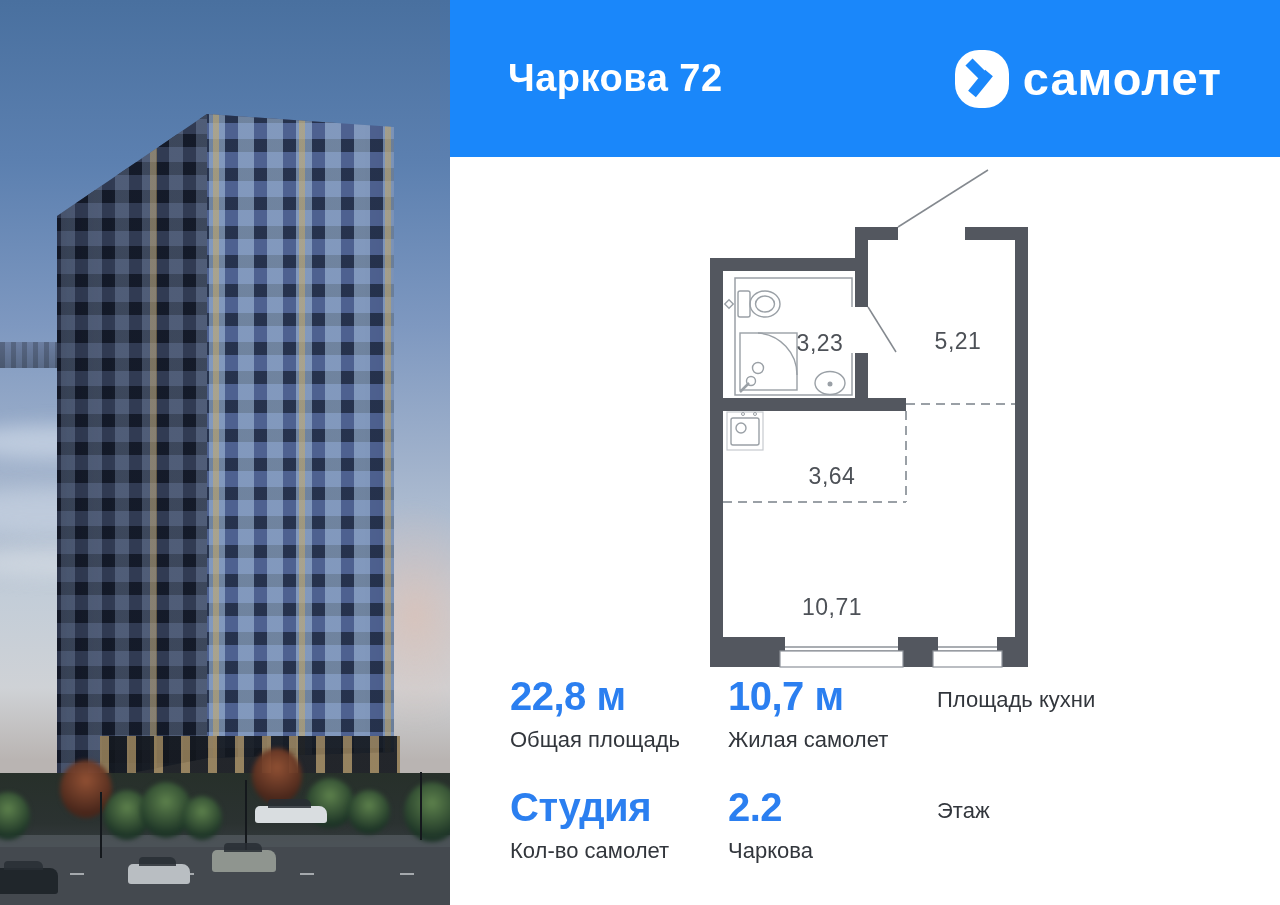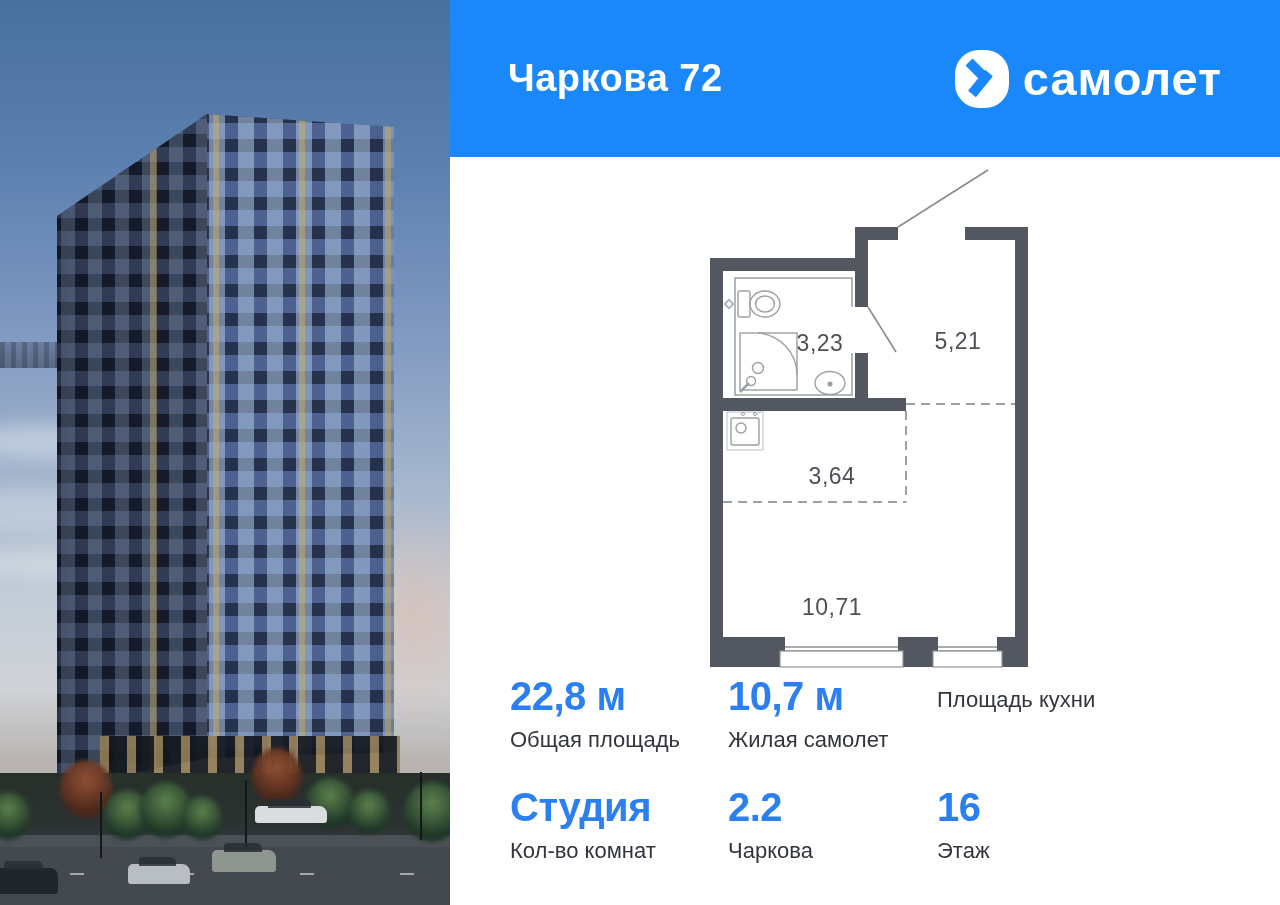--- a/index.html
+++ b/index.html
@@ -213,24 +213,23 @@
     </div>
     <div class="stat">
       <div class="stat-value">10,7 м</div>
       <div class="stat-label">Жилая самолет</div>
     </div>
     <div class="stat">
       <div class="stat-label">Площадь кухни</div>
     </div>
     <div class="stat">
       <div class="stat-value">Студия</div>
-      <div class="stat-label">Кол-во комнат</div>
+      <div class="stat-label">Кол-во самолет</div>
     </div>
     <div class="stat">
       <div class="stat-value">2.2</div>
       <div class="stat-label">Чаркова</div>
     </div>
     <div class="stat">
-      <div class="stat-value">16</div>
       <div class="stat-label">Этаж</div>
     </div>
   </div>
 </div>
 
 </body></html>

